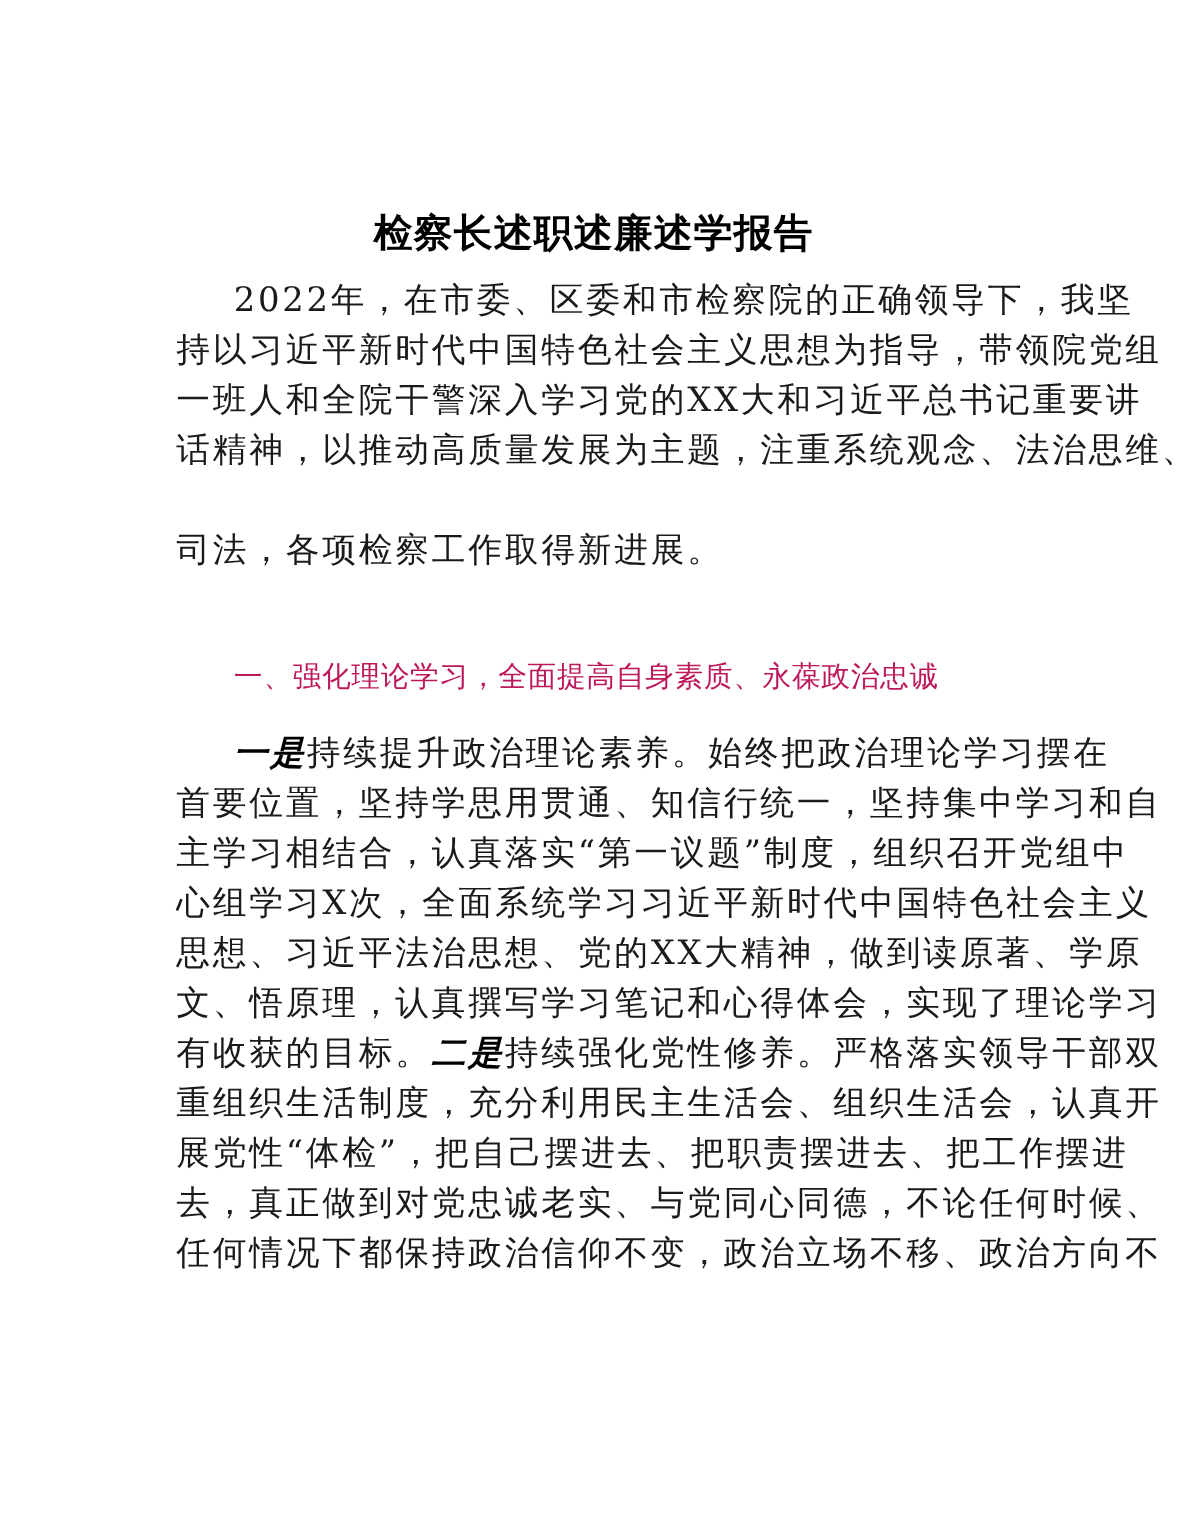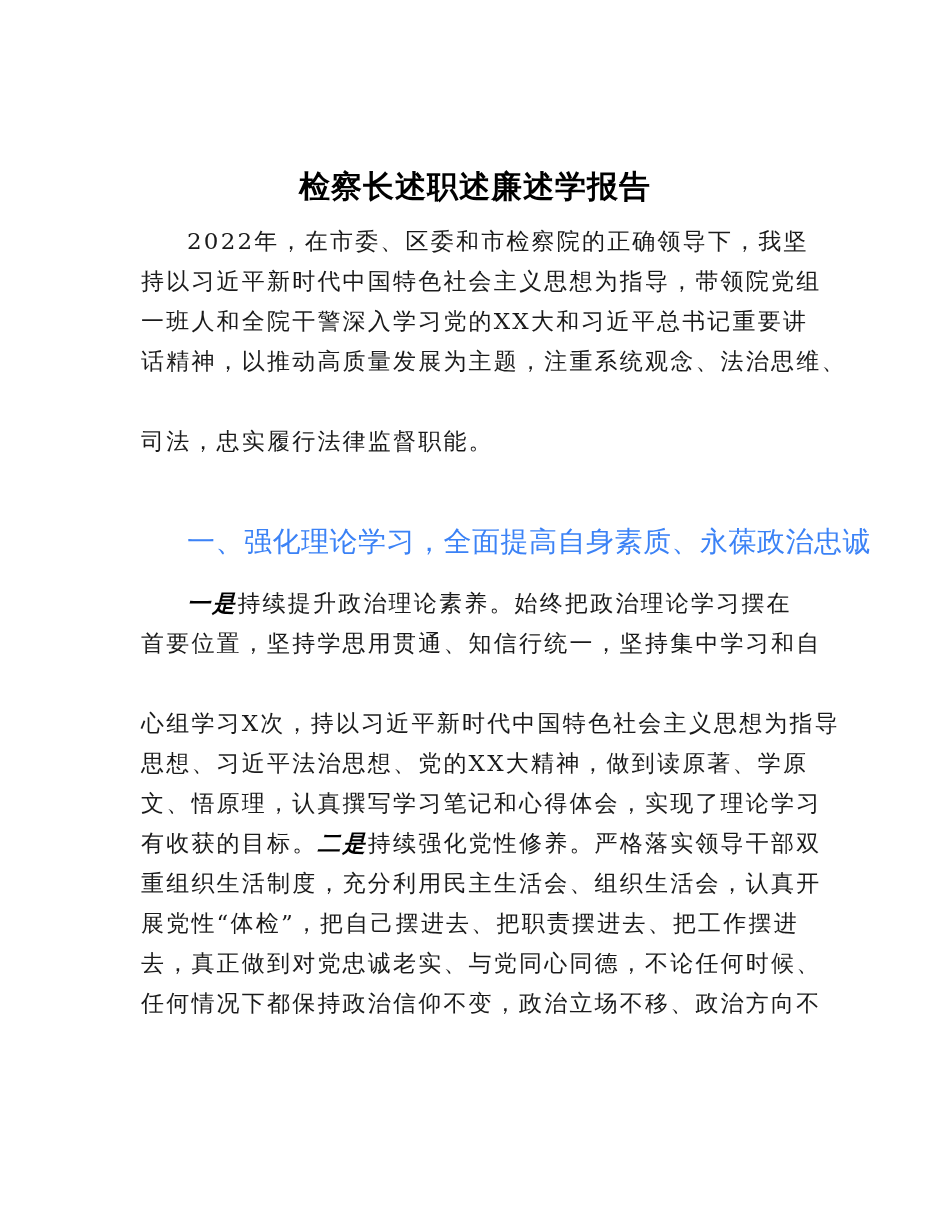--- a/index.html
+++ b/index.html
@@ -10,51 +10,52 @@
       font-family: "DejaVu Serif", "Liberation Serif", serif;
     }
     .title {
       position: absolute; left: 0; right: 0; top: 166px;
       text-align: center; font-size: 31px; font-weight: 900;
       letter-spacing: 1px; color: #000;
       font-family: "DejaVu Serif", "Liberation Serif", serif;
     }
     .line {
       position: absolute; left: 141px; width: 690px;
-      font-size: 23px; line-height: 30px; white-space: nowrap;
+      font-size: 27px; line-height: 30px; white-space: nowrap;
       letter-spacing: 2.2px;
     }
     .indent { left: 187px; }
     .heading {
       position: absolute; left: 187px; top: 527px;
-      font-size: 28px; line-height: 30px; white-space: nowrap;
-      color: #3b82f6; font-family: "DejaVu Sans", "Liberation Sans", sans-serif;
+      font-size: 23px; line-height: 30px; white-space: nowrap;
+      color: #be185d; font-family: "DejaVu Sans", "Liberation Sans", sans-serif;
       letter-spacing: 0.5px;
     }
     b { font-weight: 900; color: #000; font-style: italic; }
   </style>
 </head>
 <body>
 
 <div class="page">
   <div class="title">检察长述职述廉述学报告</div>
 
   <div class="line indent" style="top:226px">2022年，在市委、区委和市检察院的正确领导下，我坚</div>
   <div class="line" style="top:266px">持以习近平新时代中国特色社会主义思想为指导，带领院党组</div>
   <div class="line" style="top:346px">话精神，以推动高质量发展为主题，注重系统观念、法治思维、</div>
   <div class="line" style="top:306px">一班人和全院干警深入学习党的XX大和习近平总书记重要讲</div>
-  <div class="line" style="top:426px">司法，忠实履行法律监督职能。</div>
+  <div class="line" style="top:426px">司法，各项检察工作取得新进展。</div>
 
   <div class="heading">一、强化理论学习，全面提高自身素质、永葆政治忠诚</div>
 
   <div class="line indent" style="top:588px">
     <b>一是</b><span>持续提升政治理论素养。始终把政治理论学习摆在</span>
   </div>
   <div class="line" style="top:628px">首要位置，坚持学思用贯通、知信行统一，坚持集中学习和自</div>
-  <div class="line" style="top:708px">心组学习X次，持以习近平新时代中国特色社会主义思想为指导</div>
+  <div class="line" style="top:668px">主学习相结合，认真落实“第一议题”制度，组织召开党组中</div>
+  <div class="line" style="top:708px">心组学习X次，全面系统学习习近平新时代中国特色社会主义</div>
   <div class="line" style="top:748px">思想、习近平法治思想、党的XX大精神，做到读原著、学原</div>
   <div class="line" style="top:788px">文、悟原理，认真撰写学习笔记和心得体会，实现了理论学习</div>
   <div class="line" style="top:828px">
     <span>有收获的目标。</span><b>二是</b><span>持续强化党性修养。严格落实领导干部双</span>
   </div>
   <div class="line" style="top:868px">重组织生活制度，充分利用民主生活会、组织生活会，认真开</div>
   <div class="line" style="top:908px">展党性“体检”，把自己摆进去、把职责摆进去、把工作摆进</div>
   <div class="line" style="top:948px">去，真正做到对党忠诚老实、与党同心同德，不论任何时候、</div>
   <div class="line" style="top:988px">任何情况下都保持政治信仰不变，政治立场不移、政治方向不</div>
 </div>

